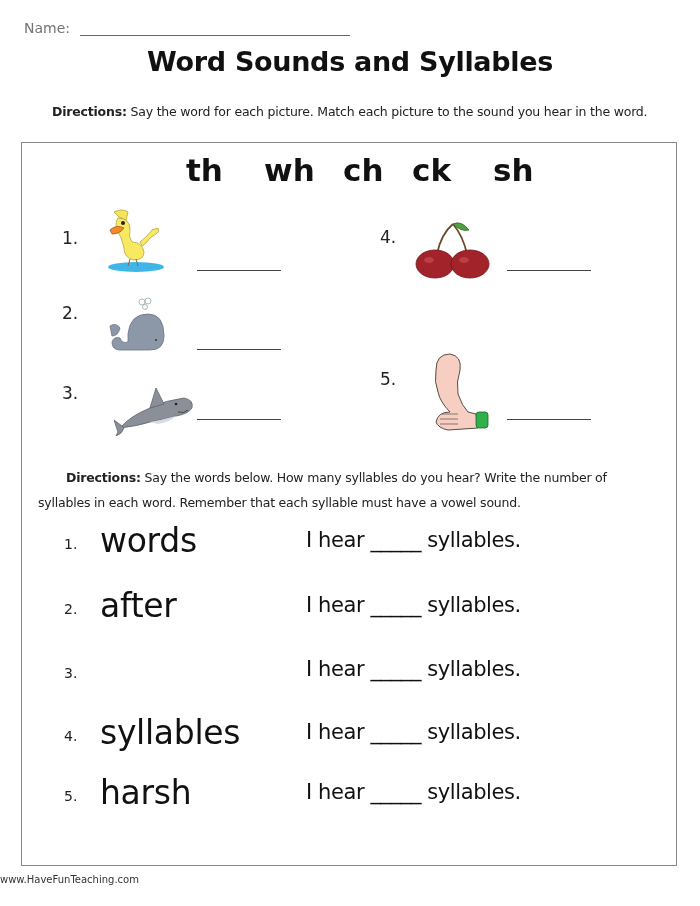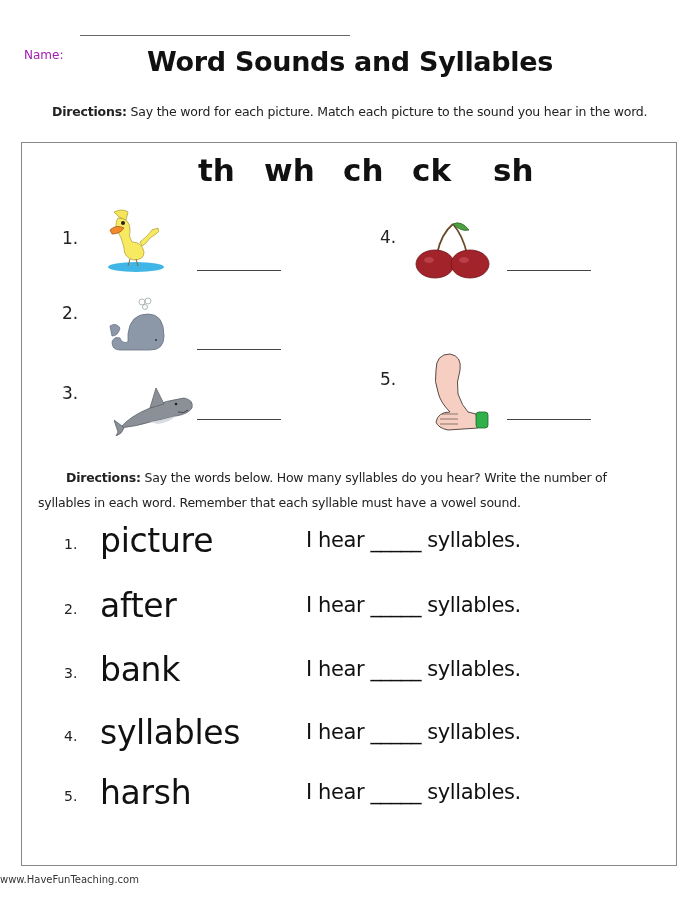--- a/index.html
+++ b/index.html
@@ -1,18 +1,18 @@
 <!DOCTYPE html>
 <html><head>
   <meta charset="utf-8">
   <style>
     html, body { margin: 0; padding: 0; background: #ffffff; }
     body { width: 700px; height: 906px; position: relative; overflow: hidden; font-family: "DejaVu Sans", sans-serif; color: #111; }
     .abs { position: absolute; }
-    .name-label { left: 24px; top: 20px; font-size: 12px; color: #a21caf; margin-top: 28px; }
+    .name-label { left: 24px; top: 20px; font-size: 14px; color: #737373; }
     .name-line { left: 80px; top: 35px; width: 270px; height: 0; border-top: 1px solid #666; }
     .title { left: 0; width: 700px; top: 46px; text-align: center; font-size: 27px; font-weight: bold; letter-spacing: -0.3px; color: #111; }
     .dir1 { left: 24px; top: 104px; font-size: 12.5px; color: #222; letter-spacing: -0.2px; }
     .dir1 b, .dir2 b { font-weight: bold; margin-left: 28px; }
     .box { left: 21px; top: 142px; width: 656px; height: 724px; border: 1.5px solid #888; box-sizing: border-box; }
     .digraphs { top: 152px; left: 0; width: 700px; height: 44px; }
     .dg { position: absolute; font-size: 31px; font-weight: bold; top: 0; color: #111; }
     .pnum { font-size: 17px; color: #222; }
     .answer-line { height: 0; border-top: 1.5px solid #444; width: 84px; }
     .dir2 { left: 38px; top: 465px; width: 620px; font-size: 12.5px; line-height: 25px; color: #222; letter-spacing: -0.2px; }
@@ -27,21 +27,21 @@
 <body>
 
 <div class="abs name-label">Name:</div>
 <div class="abs name-line"></div>
 <div class="abs title">Word Sounds and Syllables</div>
 <div class="abs dir1"><b>Directions:</b><span> Say the word for each picture. Match each picture to the sound you hear in the word.</span></div>
 
 <div class="abs box"></div>
 
 <div class="abs digraphs">
-  <span class="dg" style="left:198px">th</span>
+  <span class="dg" style="left:186px">th</span>
   <span class="dg" style="left:264px">wh</span>
   <span class="dg" style="left:343px">ch</span>
   <span class="dg" style="left:412px">ck</span>
   <span class="dg" style="left:493px">sh</span>
 </div>
 
 <div class="abs pnum" style="left:62px; top:228px">1.</div>
 <div class="abs" style="left:104px; top:208px">
   <svg width="62" height="66" viewBox="0 0 62 66">
     <ellipse cx="32" cy="59" rx="28" ry="5" fill="#3fb6e6"></ellipse>
@@ -103,31 +103,30 @@
     <path d="M14 62 L30 62 M12 67 L30 67 M12 72 L30 72" stroke="#5a4a44" stroke-width="0.7" fill="none"></path>
     <rect x="48" y="60" width="12" height="16" rx="3" fill="#2fb04a" stroke="#1a6a2a" stroke-width="0.8"></rect>
   </svg>
 </div>
 <div class="abs answer-line" style="left:507px; top:419px"></div>
 
 <div class="abs dir2"><b>Directions:</b><span>  Say the words below.  How many syllables do you hear?  Write the number of syllables in each word.  Remember that each syllable must have a vowel sound.</span></div>
 
 <div class="abs row" style="top:521px">
   <span class="rnum" style="top:15px">1.</span>
-  <span class="word" style="top:0px">picture</span>
+  <span class="word" style="top:0px">words</span>
   <span class="hear" style="top:7px">I hear _____ syllables.</span>
 </div>
 <div class="abs row" style="top:586px">
   <span class="rnum" style="top:15px">2.</span>
   <span class="word" style="top:0px">after</span>
   <span class="hear" style="top:7px">I hear _____ syllables.</span>
 </div>
 <div class="abs row" style="top:650px">
   <span class="rnum" style="top:15px">3.</span>
-  <span class="word" style="top:0px">bank</span>
   <span class="hear" style="top:7px">I hear _____ syllables.</span>
 </div>
 <div class="abs row" style="top:713px">
   <span class="rnum" style="top:15px">4.</span>
   <span class="word" style="top:0px">syllables</span>
   <span class="hear" style="top:7px">I hear _____ syllables.</span>
 </div>
 <div class="abs row" style="top:773px">
   <span class="rnum" style="top:15px">5.</span>
   <span class="word" style="top:0px">harsh</span>

